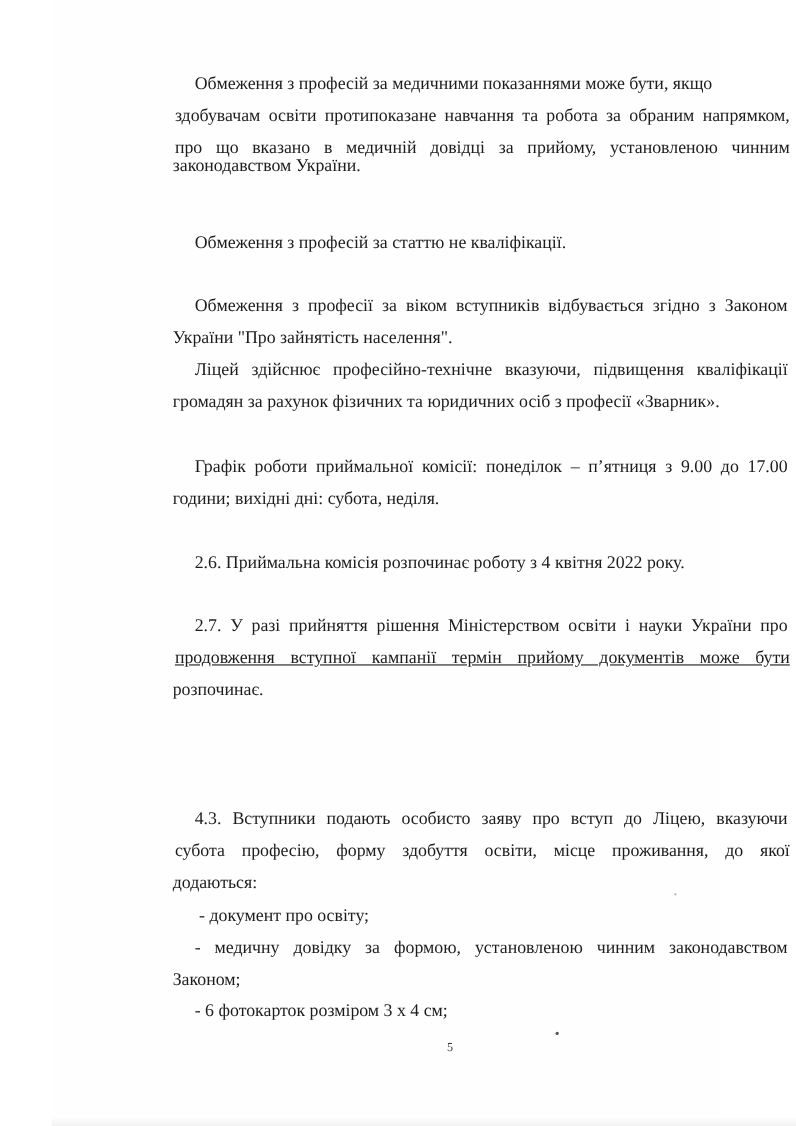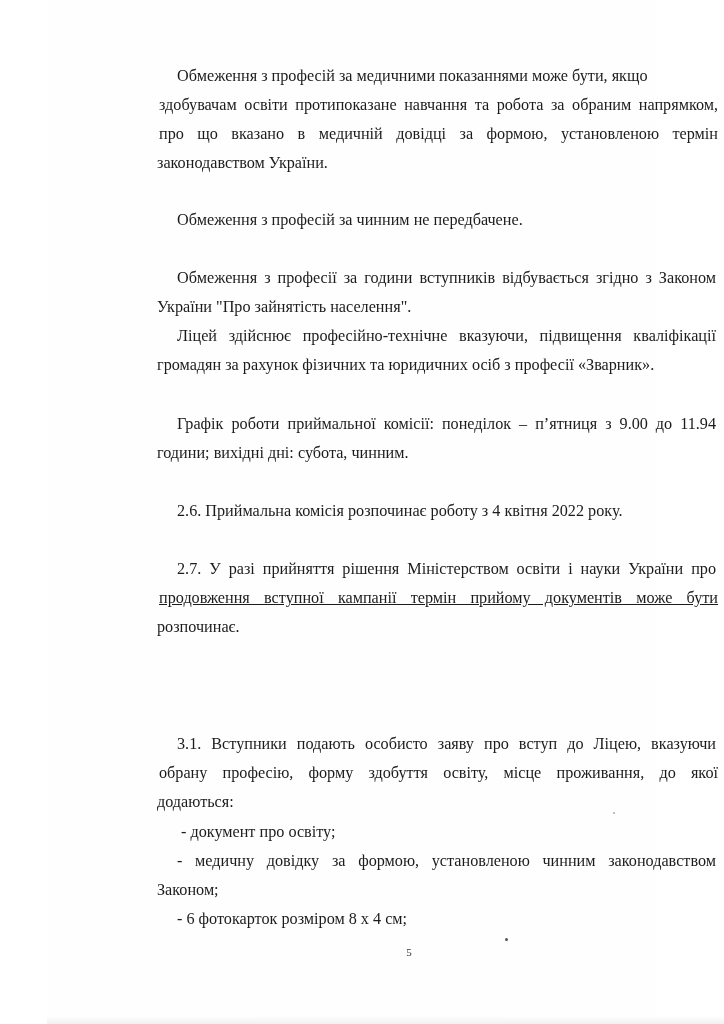--- a/index.html
+++ b/index.html
@@ -64,65 +64,65 @@
     }
   </style>
 </head>
 <body>
 
 <div class="page">
 
   <div>
     <div class="line indent" style="top:66px;">Обмеження з професій за медичними показаннями може бути, якщо</div>
     <div class="line justify" style="top:95px;">здобувачам освіти протипоказане навчання  та робота за обраним напрямком,</div>
-    <div class="line justify" style="top:124px;">про що вказано в медичній довідці за формою, установленою термін</div>
-    <div class="line left" style="top:153px;font-family:Liberation Serif, serif;">законодавством України.</div>
+    <div class="line justify" style="top:124px;">про що вказано в медичній довідці за прийому, установленою чинним</div>
+    <div class="line left" style="top:140px;font-family:Liberation Serif, serif;">законодавством України.</div>
   </div>
 
   <div>
-    <div class="line indent" style="top:210px;">Обмеження з професій за чинним не передбачене.</div>
+    <div class="line indent" style="top:210px;">Обмеження з професій за статтю не кваліфікації.</div>
   </div>
 
   <div>
-    <div class="line indent" style="top:268px; width:539px; text-align:justify; text-align-last:justify;">Обмеження з професії за години вступників відбувається згідно з Законом</div>
+    <div class="line indent" style="top:268px; width:539px; text-align:justify; text-align-last:justify;">Обмеження з професії за віком вступників відбувається згідно з Законом</div>
     <div class="line left" style="top:297px;">України "Про зайнятість населення".</div>
   </div>
 
   <div>
     <div class="line indent" style="top:326px; width:539px; text-align:justify; text-align-last:justify;">Ліцей здійснює професійно-технічне вказуючи, підвищення кваліфікації</div>
     <div class="line left" style="top:355px;">громадян за рахунок фізичних та юридичних осіб з професії «Зварник».</div>
   </div>
 
   <div>
-    <div class="line indent" style="top:414px; width:539px; text-align:justify; text-align-last:justify;">Графік роботи приймальної комісії: понеділок – п’ятниця з 9.00 до 11.94</div>
-    <div class="line left" style="top:443px;">години; вихідні дні: субота, чинним.</div>
+    <div class="line indent" style="top:414px; width:539px; text-align:justify; text-align-last:justify;">Графік роботи приймальної комісії: понеділок – п’ятниця з 9.00 до 17.00</div>
+    <div class="line left" style="top:443px;">години; вихідні дні: субота, неділя.</div>
   </div>
 
   <div>
     <div class="line indent" style="top:501px;">2.6. Приймальна комісія розпочинає роботу з 4 квітня 2022 року.</div>
   </div>
 
   <div>
     <div class="line indent" style="top:559px; width:539px; text-align:justify; text-align-last:justify;">2.7. У разі прийняття рішення Міністерством освіти і науки України про</div>
     <div class="line justify" style="top:588px;text-decoration:underline;">продовження вступної кампанії термін прийому документів може бути</div>
     <div class="line left" style="top:617px;">розпочинає.</div>
   </div>
 
 
   <div>
-    <div class="line indent" style="top:734px; width:539px; text-align:justify; text-align-last:justify;">3.1. Вступники подають особисто заяву про вступ до Ліцею, вказуючи</div>
-    <div class="line justify" style="top:763px;">обрану професію, форму здобуття освіту, місце проживання, до якої</div>
+    <div class="line indent" style="top:734px; width:539px; text-align:justify; text-align-last:justify;">4.3. Вступники подають особисто заяву про вступ до Ліцею, вказуючи</div>
+    <div class="line justify" style="top:763px;">субота професію, форму здобуття освіти, місце проживання, до якої</div>
     <div class="line left" style="top:792px;">додаються:</div>
   </div>
 
   <div>
     <div class="line" style="left:134px; top:822px;text-align:right;">- документ про освіту;</div>
     <div class="line indent" style="top:851px; width:539px; text-align:justify; text-align-last:justify;font-family:Liberation Serif, serif;">- медичну довідку за формою, установленою чинним законодавством</div>
     <div class="line left" style="top:880px;">Законом;</div>
-    <div class="line indent" style="top:909px;">- 6 фотокарток розміром 8 х 4 см;</div>
+    <div class="line indent" style="top:909px;">- 6 фотокарток розміром 3 х 4 см;</div>
   </div>
 
   <div class="pagenum">5</div>
 
   <div class="speck" style="left:566px; top:812px; width:2px; height:2px; opacity:0.5;"></div>
   <div class="speck" style="left:458px; top:938px; width:3px; height:3px;"></div>
 
   <div class="bottom-edge"></div>
 </div>
 

